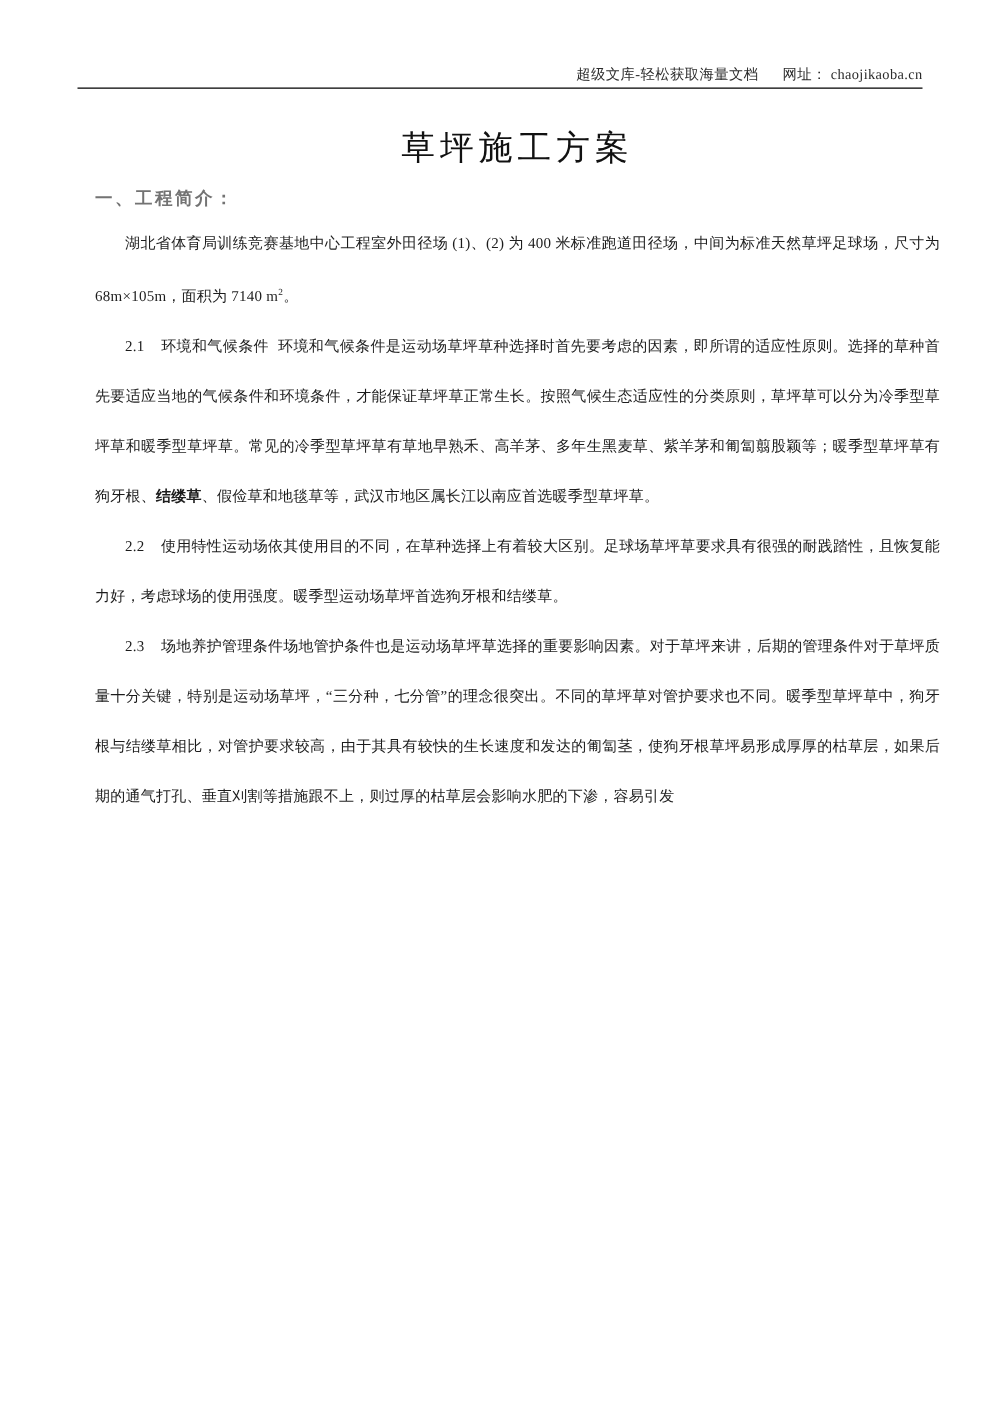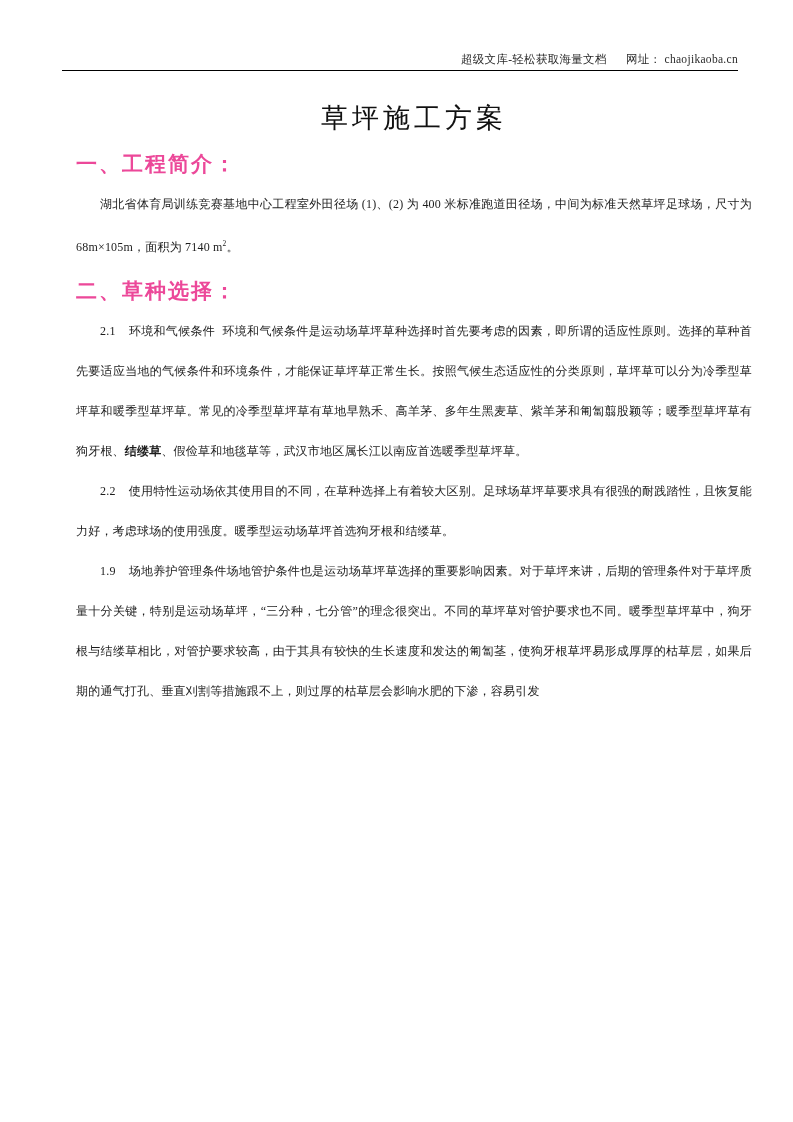--- a/index.html
+++ b/index.html
@@ -53,25 +53,25 @@
   .doc-title {
     text-align: center;
     font-size: 27px;
     letter-spacing: 4px;
     margin: 8px 0 14px 0;
     font-weight: normal;
     color: #111;
   }
 
   .heading-1 {
-    font-size: 21px;
+    font-size: 14px;
     font-weight: bold;
     letter-spacing: 2px;
     margin: 10px 0 6px 0;
-    color: #ec4899;
+    color: #737373;
   }
 
   p.para {
     font-size: 12px;
     line-height: 40px;
     margin: 0;
     text-align: justify;
     text-justify: inter-ideograph;
     letter-spacing: 0.2px;
     color: #1c1c1c;
@@ -98,23 +98,22 @@
   </div>
 
   <div class="doc-body">
 
     <h1 class="doc-title">草坪施工方案</h1>
 
     <div class="heading-1">一、工程简介：</div>
 
     <p class="para indent"><span>湖北省体育局训练竞赛基地中心工程室外田径场 (1)、(2) 为 400 米标准跑道田径场，中间为标准天然草坪足球场，尺寸为 68m×105m，面积为 7140 m</span><sup>2</sup><span>。</span></p>
 
-    <div class="heading-1">二、草种选择：</div>
 
 
     <p class="para indent"><span class="num-label">2.1</span><span>环境和气候条件</span><span class="gap"></span><span>环境和气候条件是运动场草坪草种选择时首先要考虑的因素，即所谓的适应性原则。选择的草种首先要适应当地的气候条件和环境条件，才能保证草坪草正常生长。按照气候生态适应性的分类原则，草坪草可以分为冷季型草坪草和暖季型草坪草。常见的冷季型草坪草有草地早熟禾、高羊茅、多年生黑麦草、紫羊茅和匍匐翦股颖等；暖季型草坪草有狗牙根、</span><b class="bold-term">结缕草</b><span>、假俭草和地毯草等，武汉市地区属长江以南应首选暖季型草坪草。</span></p>
 
     <p class="para indent"><span class="num-label">2.2</span><span>使用特性</span><span>运动场依其使用目的不同，在草种选择上有着较大区别。足球场草坪草要求具有很强的耐践踏性，且恢复能力好，考虑球场的使用强度。暖季型运动场草坪首选狗牙根和结缕草。</span></p>
 
-    <p class="para indent"><span class="num-label">1.9</span><span>场地养护管理条件</span><span>场地管护条件也是运动场草坪草选择的重要影响因素。对于草坪来讲，后期的管理条件对于草坪质量十分关键，特别是运动场草坪，“三分种，七分管”的理念很突出。不同的草坪草对管护要求也不同。暖季型草坪草中，狗牙根与结缕草相比，对管护要求较高，由于其具有较快的生长速度和发达的匍匐茎，使狗牙根草坪易形成厚厚的枯草层，如果后期的通气打孔、垂直刈割等措施跟不上，则过厚的枯草层会影响水肥的下渗，容易引发</span></p>
+    <p class="para indent"><span class="num-label">2.3</span><span>场地养护管理条件</span><span>场地管护条件也是运动场草坪草选择的重要影响因素。对于草坪来讲，后期的管理条件对于草坪质量十分关键，特别是运动场草坪，“三分种，七分管”的理念很突出。不同的草坪草对管护要求也不同。暖季型草坪草中，狗牙根与结缕草相比，对管护要求较高，由于其具有较快的生长速度和发达的匍匐茎，使狗牙根草坪易形成厚厚的枯草层，如果后期的通气打孔、垂直刈割等措施跟不上，则过厚的枯草层会影响水肥的下渗，容易引发</span></p>
 
   </div>
 </div>
 
 </body></html>

